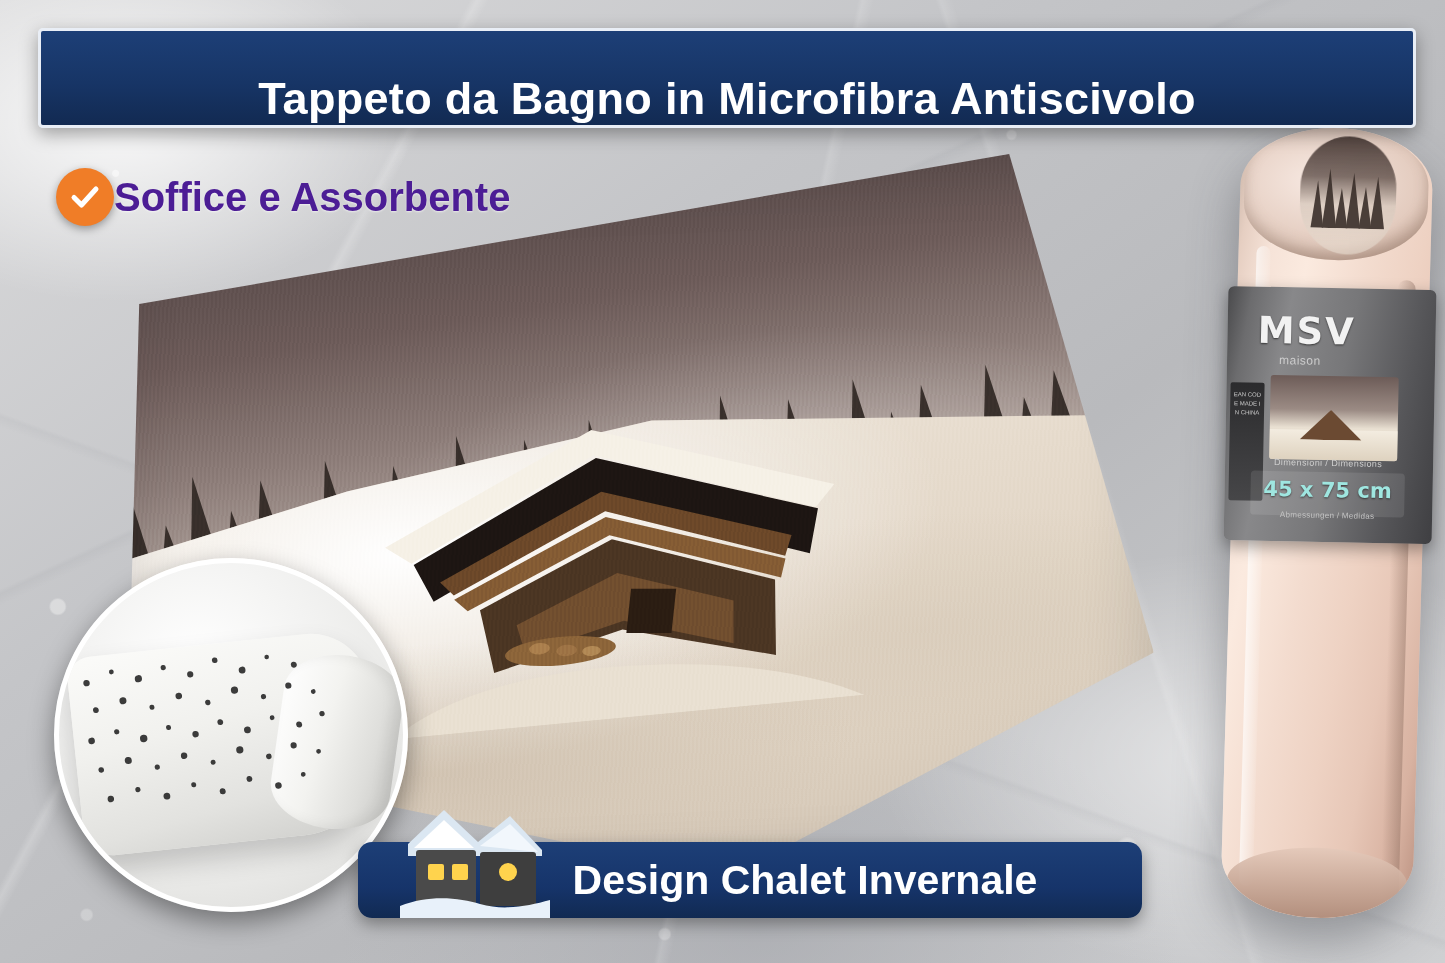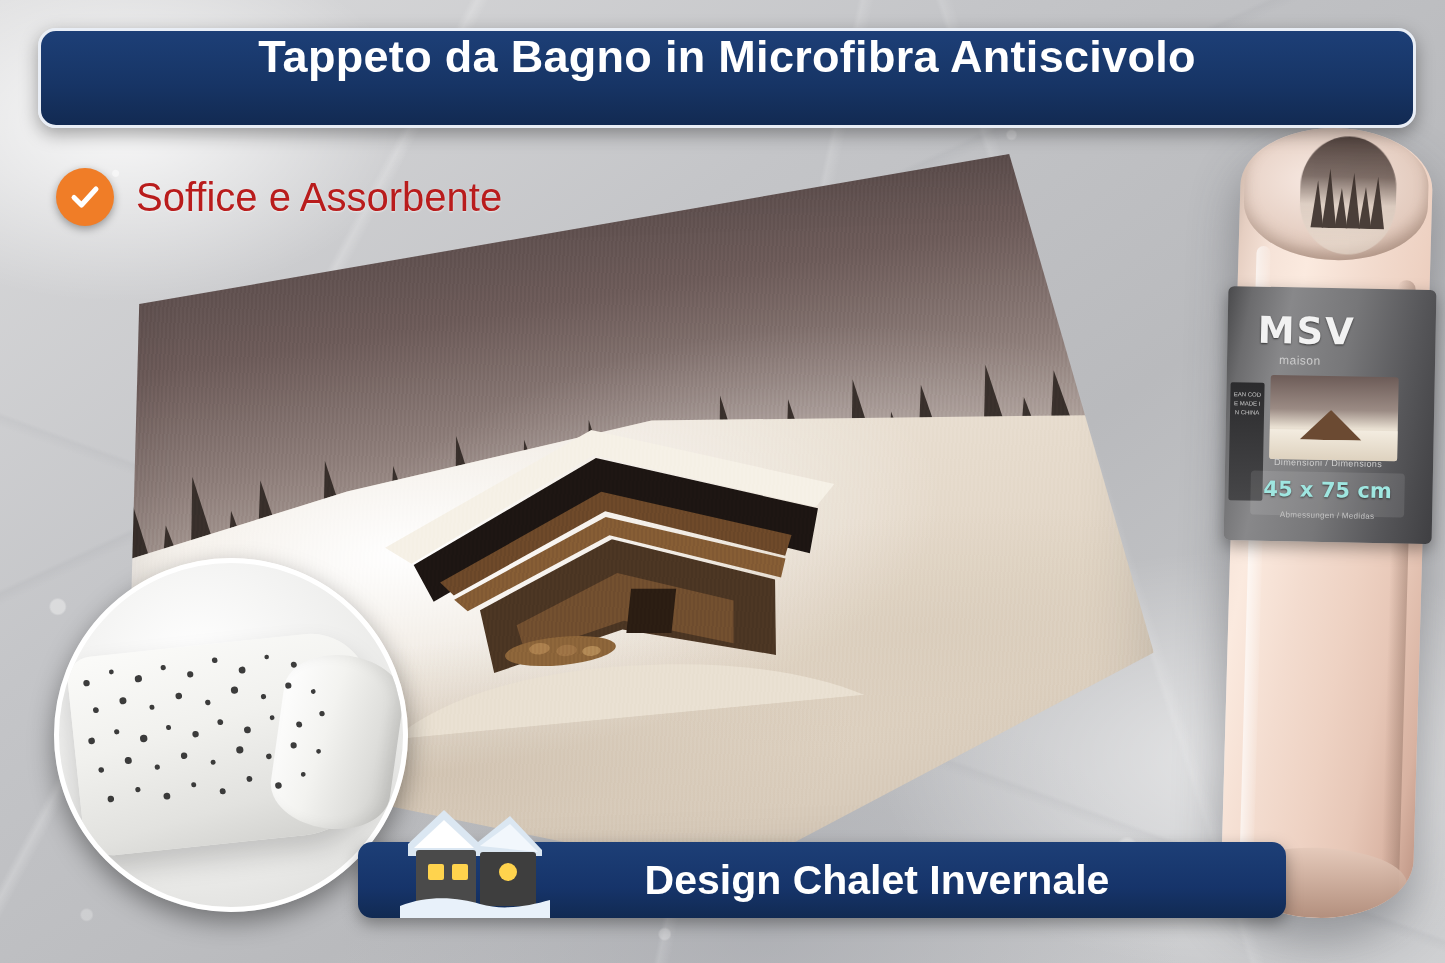--- a/index.html
+++ b/index.html
@@ -356,24 +356,24 @@
 
   
   .title-banner {
     position: absolute;
     left: 38px;
     top: 28px;
     width: 1372px;
     height: 94px;
     background: linear-gradient(180deg, #1d3f77 0%, #173566 55%, #122a52 100%);
     border: 3px solid #e9eef6;
-    border-radius: 18px;
+    border-radius: 5px;
     box-shadow: 0 6px 18px rgba(0,0,0,.35);
     display: flex;
-    align-items: flex-start;
+    align-items: flex-end;
     justify-content: center;
   }
   .title-text {
     color: #ffffff;
     font-size: 45px;
     font-weight: bold;
     letter-spacing: .3px;
     text-align: center;
     white-space: nowrap;
   }
@@ -395,24 +395,23 @@
     height: 58px;
     border-radius: 50%;
     background: #f07d27;
     display: flex;
     align-items: center;
     justify-content: center;
     box-shadow: 0 3px 8px rgba(0,0,0,.35);
     flex: 0 0 auto;
   }
   .feature-label {
-    margin-left: 22px;
     font-size: 40px;
-    font-weight: normal;
-    color: #b91c1c;
+    font-weight: bold;
+    color: #4c1d95;
     text-shadow: 0 1px 2px rgba(255,255,255,.6);
     white-space: nowrap;
   }
 
   
   .inset {
     position: absolute;
     left: 54px;
     top: 558px;
     width: 344px;
@@ -453,21 +452,21 @@
     background: linear-gradient(100deg, #ffffff 0%, #f3f3f0 40%, #dededb 75%, #c9c9c6 100%);
     transform: rotate(8deg);
     box-shadow: inset -8px 0 14px rgba(0,0,0,.08);
   }
 
   
   .caption-banner {
     position: absolute;
     left: 358px;
     top: 842px;
-    width: 928px;
+    width: 784px;
     height: 76px;
     background: linear-gradient(180deg, #1d3f77 0%, #16346a 60%, #112a52 100%);
     border-radius: 14px;
     box-shadow: 0 6px 16px rgba(0,0,0,.35);
     display: flex;
     align-items: center;
     justify-content: center;
   }
   .caption-text {
     color: #ffffff;

